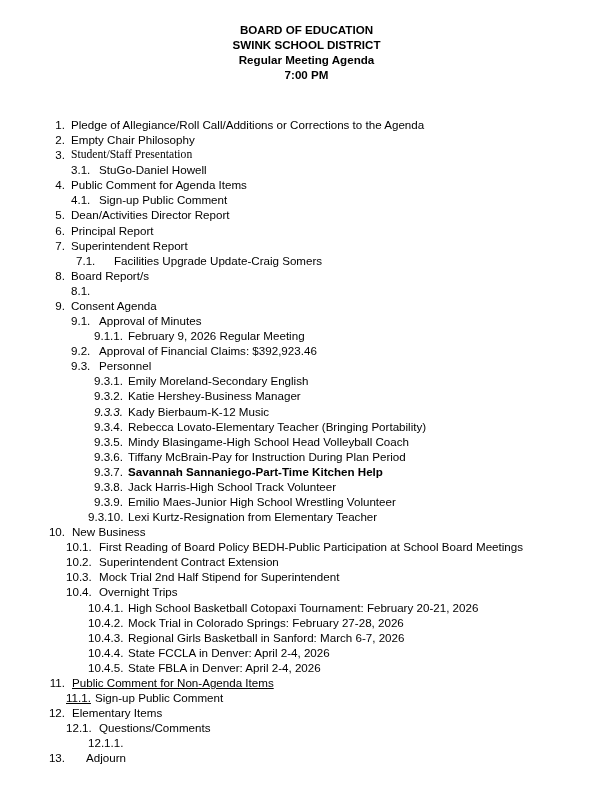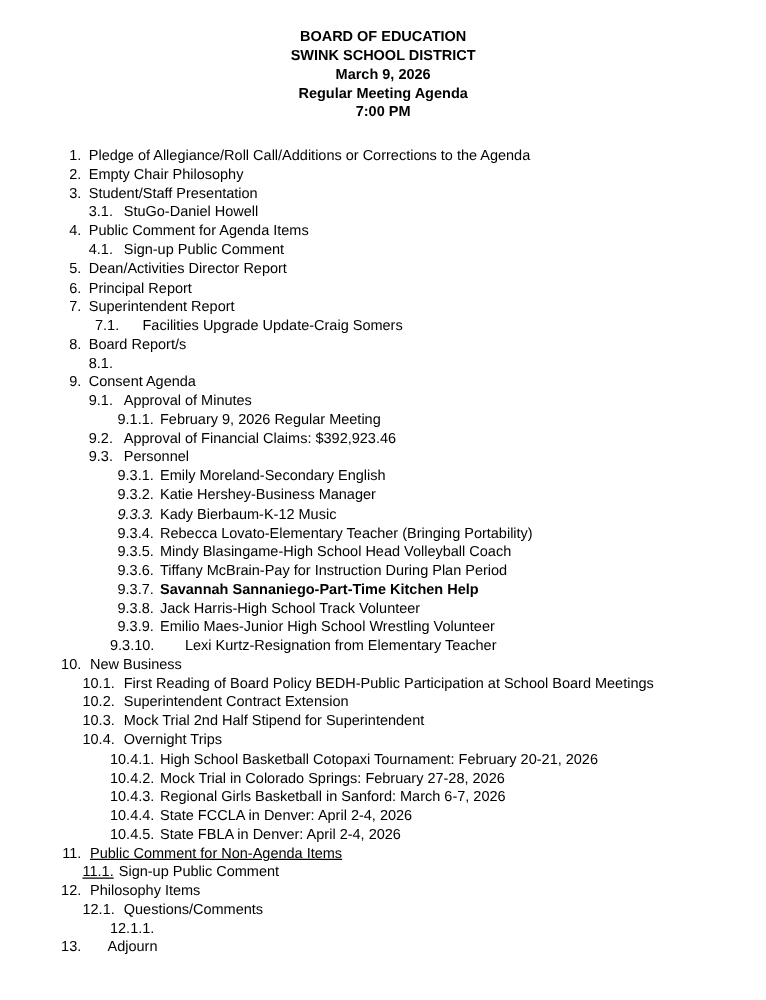--- a/index.html
+++ b/index.html
@@ -11,37 +11,36 @@
   .line { position: absolute; font-size: 11.6px; line-height: 15px; white-space: nowrap; }
   .num { position: absolute; top: 0; white-space: nowrap; }
   .txt { position: absolute; top: 0; white-space: nowrap; }
 </style>
 </head>
 <body>
 
 <div class="header">
   <div>BOARD OF EDUCATION</div>
   <div>SWINK SCHOOL DISTRICT</div>
-  <div>March 9, 2026</div>
   <div>Regular Meeting Agenda</div>
   <div>7:00 PM</div>
 </div>
 
 <div id="agenda-list">
     <div class="line" style="top: 117px; left: 0px; width: 613px;">
       <span class="num" style="right: 548px;">1.</span>
       <span class="txt" style="left: 71px;">Pledge of Allegiance/Roll Call/Additions or Corrections to the Agenda</span>
     </div>
     <div class="line" style="top: 132.08px; left: 0px; width: 613px;">
       <span class="num" style="right: 548px;">2.</span>
       <span class="txt" style="left: 71px;">Empty Chair Philosophy</span>
     </div>
     <div class="line" style="top: 147.16px; left: 0px; width: 613px;">
       <span class="num" style="right: 548px;">3.</span>
-      <span class="txt" style="left: 71px;">Student/Staff Presentation</span>
+      <span class="txt" style="left: 71px; font-family: Liberation Serif, serif;">Student/Staff Presentation</span>
     </div>
     <div class="line" style="top: 162.24px; left: 0px; width: 613px;">
       <span class="num" style="left: 71px;">3.1.</span>
       <span class="txt" style="left: 99px;">StuGo-Daniel Howell</span>
     </div>
     <div class="line" style="top: 177.32px; left: 0px; width: 613px;">
       <span class="num" style="right: 548px;">4.</span>
       <span class="txt" style="left: 71px;">Public Comment for Agenda Items</span>
     </div>
     <div class="line" style="top: 192.4px; left: 0px; width: 613px;">
@@ -123,21 +122,21 @@
     <div class="line" style="top: 478.92px; left: 0px; width: 613px;">
       <span class="num" style="left: 94px;">9.3.8.</span>
       <span class="txt" style="left: 128px;">Jack Harris-High School Track Volunteer</span>
     </div>
     <div class="line" style="top: 494px; left: 0px; width: 613px;">
       <span class="num" style="left: 94px;">9.3.9.</span>
       <span class="txt" style="left: 128px;">Emilio Maes-Junior High School Wrestling Volunteer</span>
     </div>
     <div class="line" style="top: 509.08px; left: 0px; width: 613px;">
       <span class="num" style="left: 88px;">9.3.10.</span>
-      <span class="txt" style="left: 128px; margin-left: 20px;">Lexi Kurtz-Resignation from Elementary Teacher</span>
+      <span class="txt" style="left: 128px;">Lexi Kurtz-Resignation from Elementary Teacher</span>
     </div>
     <div class="line" style="top: 524.16px; left: 0px; width: 613px;">
       <span class="num" style="right: 548px;">10.</span>
       <span class="txt" style="left: 72px;">New Business</span>
     </div>
     <div class="line" style="top: 539.24px; left: 0px; width: 613px;">
       <span class="num" style="left: 66px;">10.1.</span>
       <span class="txt" style="left: 99px;">First Reading of Board Policy BEDH-Public Participation at School Board Meetings</span>
     </div>
     <div class="line" style="top: 554.32px; left: 0px; width: 613px;">
@@ -175,21 +174,21 @@
     <div class="line" style="top: 674.96px; left: 0px; width: 613px;">
       <span class="num" style="right: 548px;">11.</span>
       <span class="txt" style="left: 72px; text-decoration: underline;">Public Comment for Non-Agenda Items</span>
     </div>
     <div class="line" style="top: 690.04px; left: 0px; width: 613px;">
       <span class="num" style="left: 66px; text-decoration: underline;">11.1.</span>
       <span class="txt" style="left: 95px;">Sign-up Public Comment</span>
     </div>
     <div class="line" style="top: 705.12px; left: 0px; width: 613px;">
       <span class="num" style="right: 548px;">12.</span>
-      <span class="txt" style="left: 72px;">Philosophy Items</span>
+      <span class="txt" style="left: 72px;">Elementary Items</span>
     </div>
     <div class="line" style="top: 720.2px; left: 0px; width: 613px;">
       <span class="num" style="left: 66px;">12.1.</span>
       <span class="txt" style="left: 99px;">Questions/Comments</span>
     </div>
     <div class="line" style="top: 735.28px; left: 0px; width: 613px;">
       <span class="num" style="left: 88px;">12.1.1.</span>
       <span class="txt" style="left: 128px;"></span>
     </div>
     <div class="line" style="top: 750.36px; left: 0px; width: 613px;">

